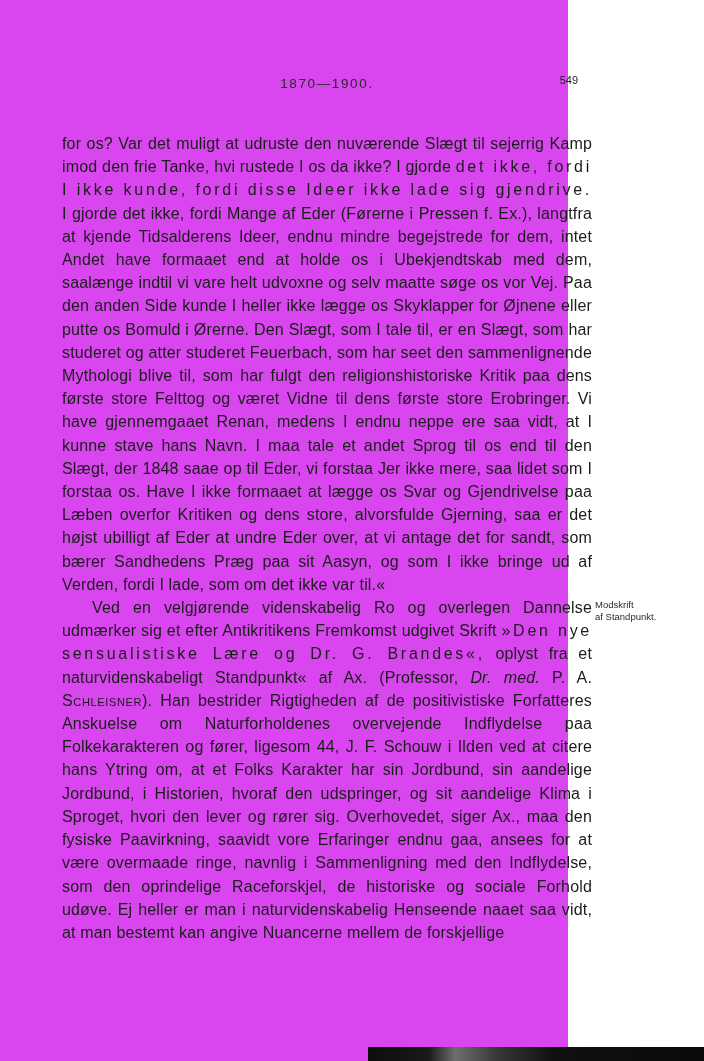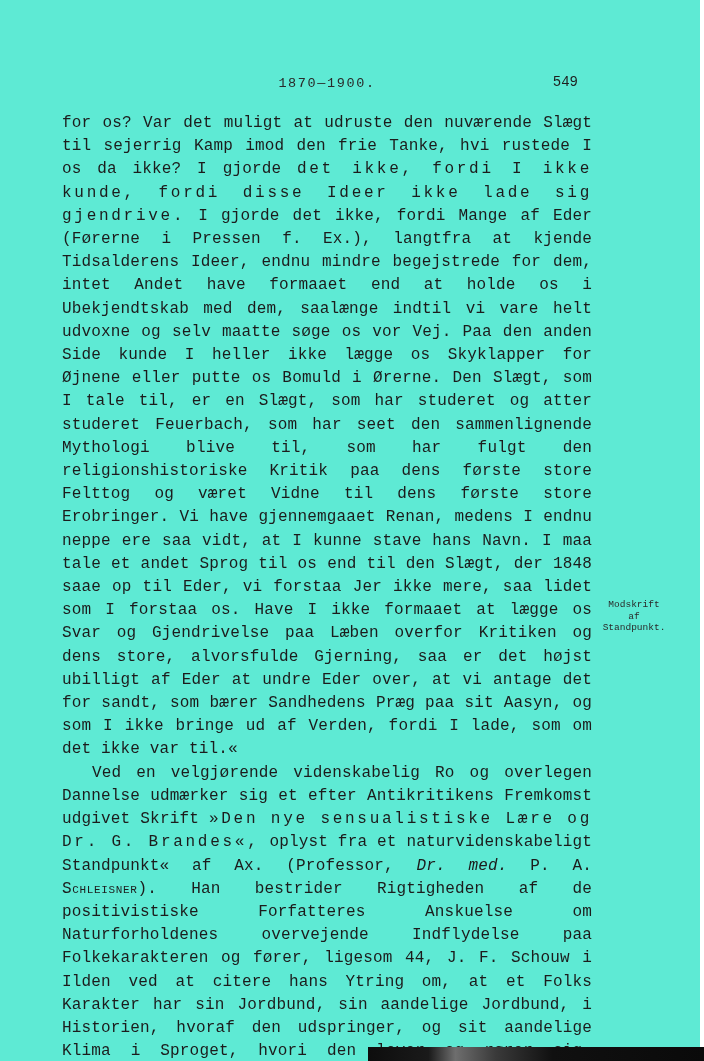--- a/index.html
+++ b/index.html
@@ -5,24 +5,24 @@
   html, body {
     margin: 0;
     padding: 0;
     background: #ffffff;
     width: 704px;
     height: 1061px;
     overflow: hidden;
   }
   .page {
     position: relative;
-    width: 700px;
+    width: 568px;
     height: 1061px;
-    background: #5eead4;
-    font-family: Liberation Mono, monospace;
+    background: #d946ef;
+    font-family: Liberation Sans, sans-serif;
     color: #1c1c1c;
   }
   .running-header {
     position: absolute;
     left: 62px;
     top: 76px;
     width: 530px;
     height: 22px;
   }
   .running-title {
@@ -31,27 +31,27 @@
     right: 0;
     text-align: center;
     font-size: 13.5px;
     letter-spacing: 0.12em;
     color: #2a2a2a;
   }
   .page-number {
     position: absolute;
     right: 14px;
     top: -2px;
-    font-size: 14px;
+    font-size: 11px;
     color: #1e1e1e;
   }
   .text-block {
     position: absolute;
     left: 62px;
-    top: 112px;
+    top: 132px;
     width: 530px;
     font-size: 16px;
     line-height: 23.2px;
     text-align: justify;
     letter-spacing: 0.01em;
   }
   .text-block p {
     margin: 0;
   }
   .text-block p.indent {
@@ -69,21 +69,21 @@
     margin-top: 48px;
   }
   .margin-note {
     position: absolute;
     left: 595px;
     top: 599px;
     width: 78px;
     font-size: 9.5px;
     line-height: 11.5px;
     color: #2a2a2a;
-    text-align: center;
+    text-align: left;
   }
   .margin-note .note-line {
     display: block;
   }
   .scan-artifact-bar {
     position: absolute;
     left: 368px;
     top: 1047px;
     width: 336px;
     height: 14px;

